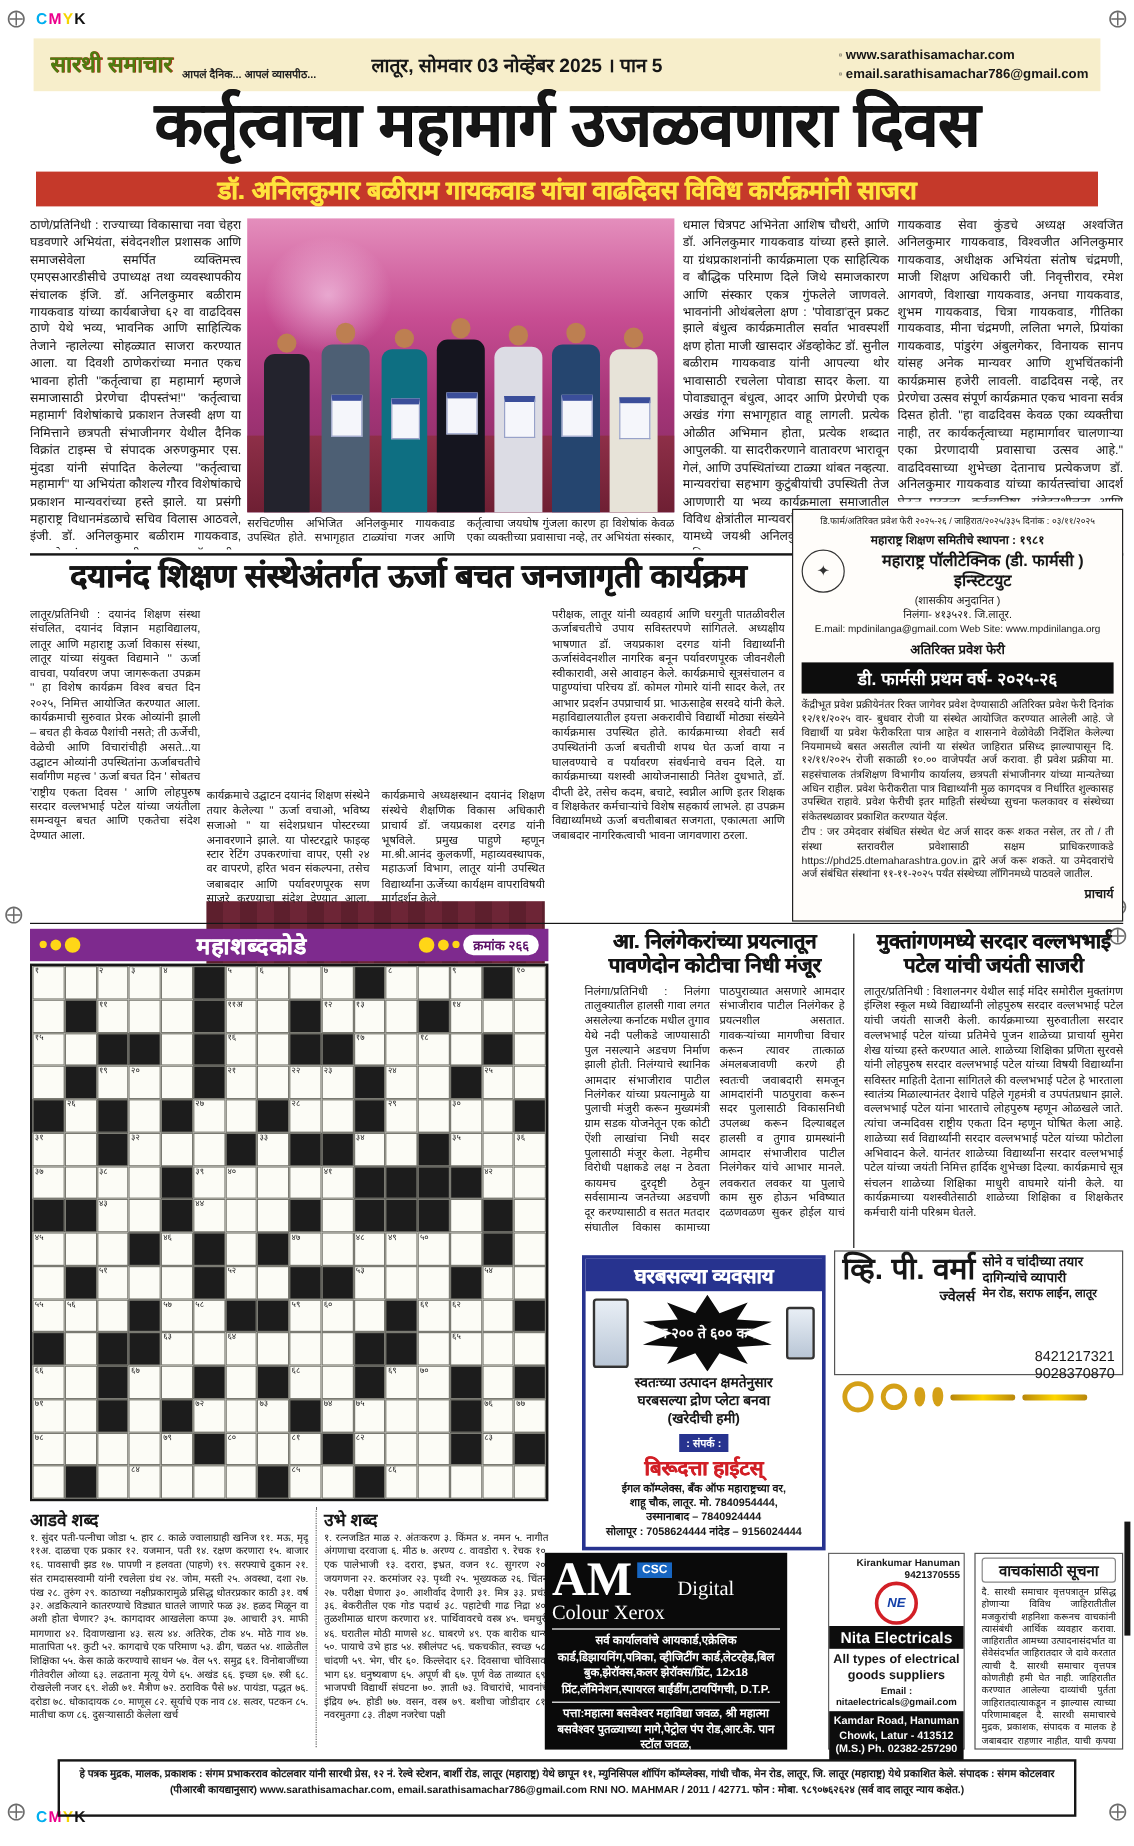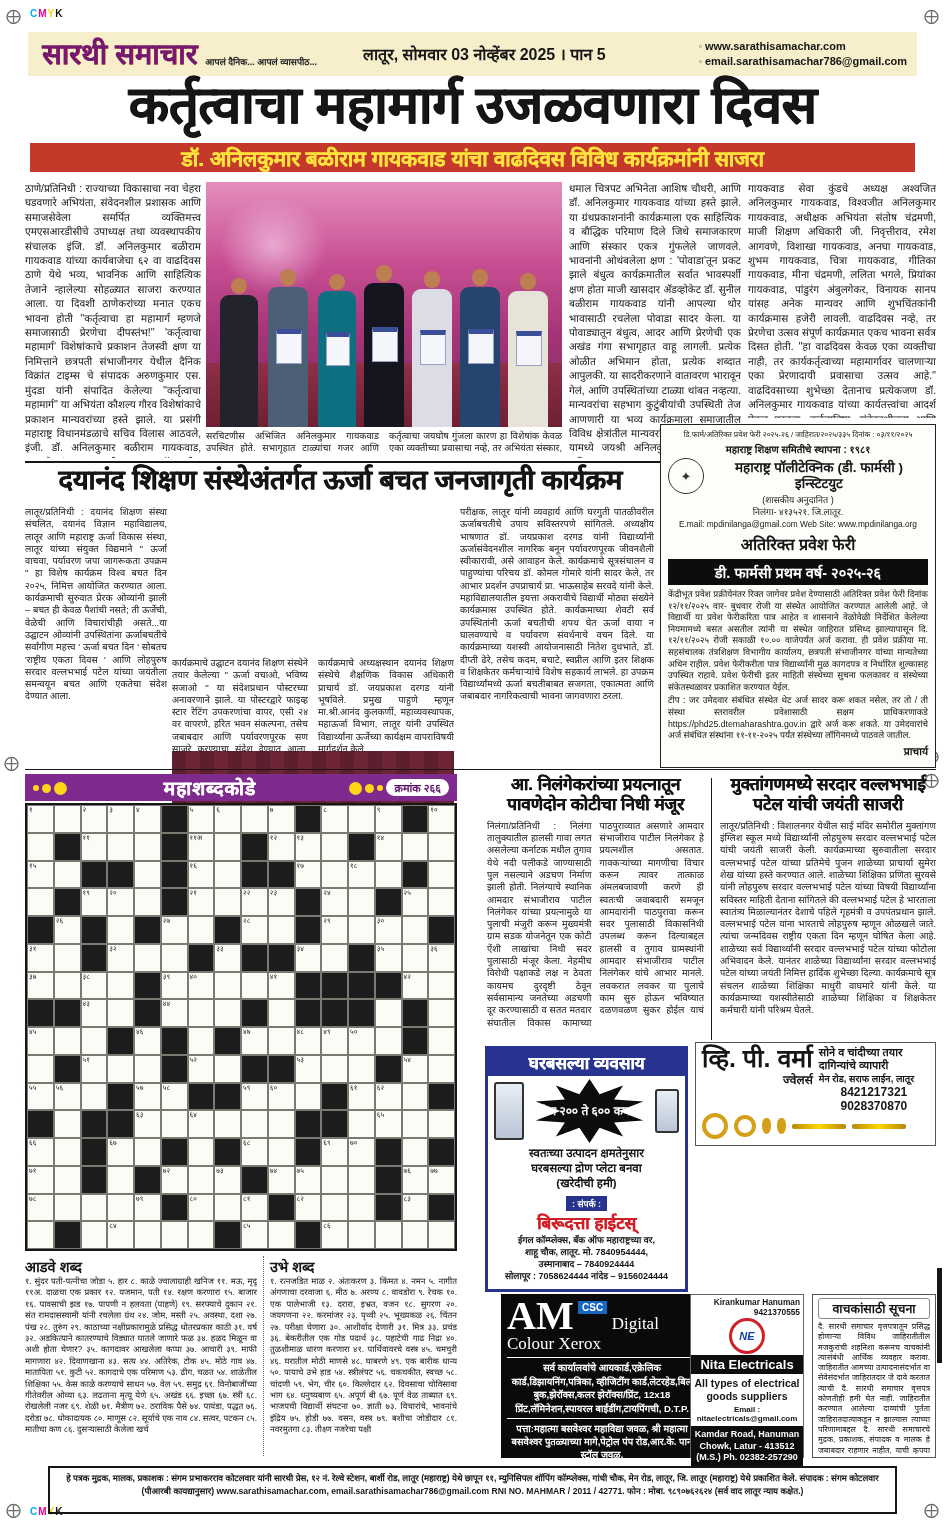--- a/index.html
+++ b/index.html
@@ -2,26 +2,26 @@
 <html><head>
 <meta charset="utf-8">
 <style>
   html,body{margin:0;padding:0;background:#ffffff;}
   .page{position:relative;width:945px;height:1538px;background:#ffffff;overflow:hidden;
         font-family:"Liberation Sans","DejaVu Sans",sans-serif;color:#161616;}
   .abs{position:absolute;}
   .just{text-align:justify;text-justify:inter-word;}
   .hidden-overflow{overflow:hidden;}
   .regmark{position:absolute;color:#6b6b6b;font-size:15px;line-height:1;}
-  .cmyk{font-weight:bold;font-size:10px;letter-spacing:1px;}
+  .cmyk{font-weight:bold;font-size:13px;letter-spacing:1px;}
   .cmyk .c{color:#00aeef}.cmyk .m{color:#ec008c}.cmyk .y{color:#f5d400}.cmyk .k{color:#111}
 
   
   .masthead{left:28px;top:32px;width:889px;height:44px;background:#f7eecb;display:flex;align-items:center;}
-  .mast-title{color:#701a75;font-weight:900;font-size:29px;line-height:1;margin-left:14px;white-space:nowrap;
+  .mast-title{color:#4d7c0f;font-weight:900;font-size:19px;line-height:1;margin-left:14px;white-space:nowrap;
               text-shadow:0.6px 0 #c21d1d;}
   .mast-tag{font-size:9px;font-weight:bold;color:#222;margin-left:8px;margin-top:14px;white-space:nowrap;}
   .mast-date{font-size:16px;font-weight:900;margin-left:46px;white-space:nowrap;}
   .mast-contact{margin-left:auto;margin-right:10px;font-size:11px;font-weight:bold;line-height:15px;text-align:left;}
   .mast-contact .sq{font-size:8px;vertical-align:1px;margin-right:3px;color:#333;}
 
   
   .main-headline{left:0;top:78px;width:945px;text-align:center;font-size:52px;font-weight:900;
                  letter-spacing:0px;line-height:1.05;text-shadow:1px 0 #000;}
   .red-banner{left:30px;top:143px;width:885px;height:29px;background:#c5392a;color:#ffe33d;
@@ -51,21 +51,21 @@
 
   
   .notice-box{border:1.6px solid #222;background:#fffdfa;padding:5px 7px;box-sizing:border-box;}
   .nb-ref{font-size:7.6px;text-align:center;line-height:10px;}
   .nb-est{font-size:10px;font-weight:bold;text-align:center;margin-top:2px;}
   .nb-row{display:flex;align-items:center;justify-content:center;gap:6px;margin-top:2px;}
   .nb-seal{width:34px;height:34px;border:1.6px solid #333;border-radius:50%;flex:0 0 auto;
            display:flex;align-items:center;justify-content:center;font-size:13px;color:#333;}
   .nb-name{font-size:13.5px;font-weight:900;text-align:center;line-height:1.15;}
   .nb-c{font-size:9px;text-align:center;line-height:12px;}
-  .nb-round{font-size:16px;font-weight:900;text-align:center;margin-top:3px;}
+  .nb-round{font-size:11px;font-weight:900;text-align:center;margin-top:3px;}
   .nb-band{background:#0d0d0d;color:#fff;text-align:center;font-size:14.5px;font-weight:900;
            padding:3px 0;margin-top:4px;}
   .nb-body{font-size:8.7px;line-height:11.6px;margin-top:4px;}
   .nb-sign{text-align:right;font-weight:700;font-size:10.5px;margin-top:2px;}
 
   
   .cw-header{background:#7e2a8e;display:flex;align-items:center;color:#fff;padding:0 8px;box-sizing:border-box;}
   .cw-dots span{display:inline-block;border-radius:50%;background:#ffd617;margin-right:3px;vertical-align:middle;}
   .cw-title{flex:1;text-align:center;font-size:19px;font-weight:900;letter-spacing:1px;text-shadow:0.5px 0 #fff;}
   .cw-badge{background:#fff;color:#5c1168;font-size:11px;font-weight:900;border-radius:9px;padding:1px 8px;}
@@ -91,21 +91,21 @@
   .ghar-line{font-size:11.5px;font-weight:900;text-align:center;line-height:15px;}
   .ghar-contact{display:inline-block;background:#27338f;color:#fff;font-size:9px;font-weight:bold;padding:1px 6px;}
   .ghar-brand{color:#d21f26;font-size:17px;font-weight:900;text-align:center;text-shadow:0.5px 0 #d21f26;}
   .ghar-addr{font-size:9px;font-weight:bold;text-align:center;line-height:12px;}
   .tower{width:26px;height:54px;border:2px solid #333;border-radius:3px;background:linear-gradient(180deg,#e8eef5,#b9c6d6);}
 
   .ad-verma{border:1.5px solid #555;box-sizing:border-box;background:#fff;padding:3px 6px;}
   .verma-name{font-size:25px;font-weight:900;line-height:1;}
   .verma-sub{font-size:12px;font-weight:900;text-align:right;}
   .verma-desc{font-size:11px;font-weight:bold;line-height:13px;}
-  .verma-phones{font-size:12px;font-weight:700;text-align:center;line-height:14px;}
+  .verma-phones{font-size:12px;font-weight:400;text-align:right;line-height:14px;margin-top:38px;}
   .gold-strip{height:26px;display:flex;align-items:center;gap:6px;}
   .gold-ring{width:18px;height:18px;border:4px solid #d4a017;border-radius:50%;}
   .gold-bar{width:54px;height:5px;background:linear-gradient(90deg,#b8860b,#ffd700,#b8860b);border-radius:2px;}
   .gold-drop{width:9px;height:16px;background:#d4a017;border-radius:50% 50% 60% 60%;}
 
   .ad-am{background:#0a0a0a;color:#fff;box-sizing:border-box;padding:4px 6px;}
   .am-big{font-size:40px;font-weight:900;line-height:0.9;font-family:"Liberation Serif","DejaVu Serif",serif;}
   .am-csc{display:inline-block;background:#1766c2;color:#fff;font-size:10px;font-weight:900;padding:1px 4px;vertical-align:18px;}
   .am-title{font-size:17px;font-family:"Liberation Serif","DejaVu Serif",serif;}
   .am-body{font-size:9.6px;font-weight:bold;text-align:center;line-height:13.5px;border-top:1px solid #fff;
@@ -776,21 +776,21 @@
     <div class="gold-strip">
       <div class="gold-ring"></div>
         <div class="gold-ring" style="width:14px;height:14px;"></div>
       <div class="gold-drop"></div>
         <div class="gold-drop"></div>
       <div class="gold-bar"></div>
         <div class="gold-bar"></div>
     </div>
   </div>
 
-  <div class="abs ad-am" style="left:501px;top:1294px;width:202px;height:164px;">
+  <div class="abs ad-am" style="left:454px;top:1294px;width:202px;height:164px;">
     <div>
       <span class="am-big">AM</span>
       <span class="am-csc">CSC</span>
       <span class="am-title">Digital Colour Xerox</span>
     </div>
     <div class="am-body">सर्व कार्यालवांचे आयकार्ड,एक्रेलिक कार्ड,डिझायनिंग,पत्रिका, व्हीजिटींग कार्ड,लेटरहेड,बिल बुक,झेरॉक्स,कलर झेरॉक्स/प्रिंट, 12x18 प्रिंट,लॅमिनेशन,स्पायरल बाईंडींग,टायपिंगची, D.T.P.</div>
     <div class="am-addr">पत्ता:महात्मा बसवेश्वर महाविद्या जवळ, श्री महात्मा बसवेश्वर पुतळ्याच्या मागे,पेट्रोल पंप रोड,आर.के. पान स्टॉल जवळ,</div>
     <div class="am-addr"><span>लातूर मो. नं. :</span>
       <span class="am-phone">9503283416</span></div>
   </div>

